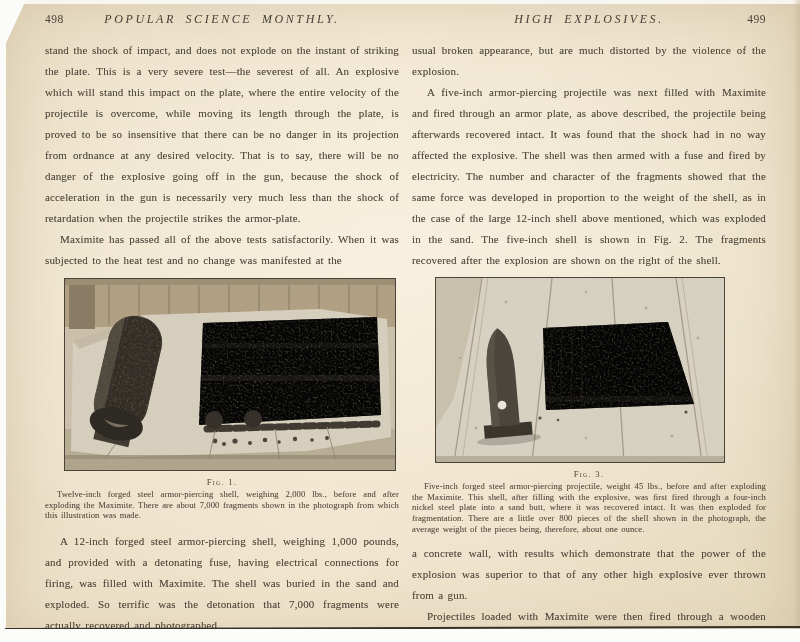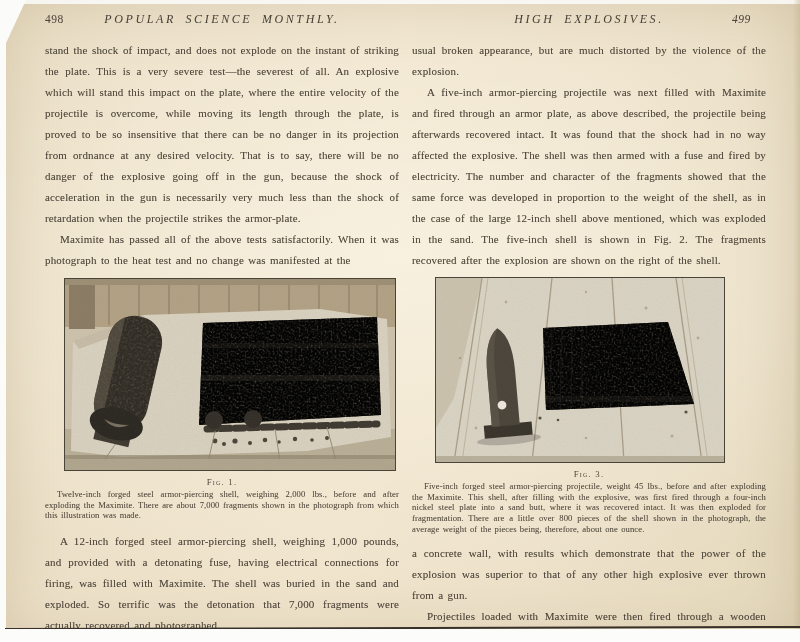--- a/index.html
+++ b/index.html
@@ -21,21 +21,21 @@
     background:linear-gradient(to left,rgba(196,180,146,.5),rgba(0,0,0,0));}
   .bottom-line{position:absolute;left:5px;right:0;top:627px;height:2px;background:#37312a;transform:rotate(-.15deg);}
   .bottom-white{position:absolute;left:0;right:0;bottom:0;height:13px;background:#fcfcfb;}
 
   .page{position:absolute;top:12px;width:354px;}
   .page-left{left:45px;}
   .page-right{left:412px;}
 
   .pghead{display:flex;align-items:baseline;height:17px;margin-bottom:11px;}
   .pgnum{font-size:11.5px;color:#4a423a;width:34px;letter-spacing:.5px;}
-  .pgnum.right{text-align:left;font-style:italic;}
+  .pgnum.right{text-align:right;}
   .runtitle{flex:1;text-align:center;font-style:italic;font-size:12px;letter-spacing:2.6px;
     color:#453e35;word-spacing:4px;}
 
   .body-par{font-size:11px;line-height:21px;text-align:justify;text-justify:inter-word;
     word-spacing:1.4px;letter-spacing:.15px;margin:0;color:#4e463b;
     text-shadow:0 0 .5px rgba(86,74,58,.35);}
   .indent{text-indent:15px;font-family:Liberation Serif, serif;}
 
   .figure{border:1px solid #4a4337;background:#cdc2ac;line-height:0;}
   .fig1{width:330px;height:191px;margin:7px 0 0 19px;}
@@ -53,21 +53,21 @@
 <div class="scan">
 
   <div class="page page-left">
     <div class="pghead">
       <span class="pgnum">498</span>
       <span class="runtitle">POPULAR SCIENCE MONTHLY.</span>
       <span class="pgnum"></span>
     </div>
 
     <p class="body-par">stand the shock of impact, and does not explode on the instant of striking the plate.  This is a very severe test—the severest of all.  An explosive which will stand this impact on the plate, where the entire velocity of the projectile is overcome, while moving its length through the plate, is proved to be so insensitive that there can be no danger in its projection from ordnance at any desired velocity.  That is to say, there will be no danger of the explosive going off in the gun, because the shock of acceleration in the gun is necessarily very much less than the shock of retardation when the projectile strikes the armor-plate.</p>
-    <p class="body-par indent">Maximite has passed all of the above tests satisfactorily.  When it was photograph to the heat test and no change was manifested at the</p>
+    <p class="body-par indent">Maximite has passed all of the above tests satisfactorily.  When it was subjected to the heat test and no change was manifested at the</p>
 
     <div class="figure fig1">
       <svg width="330" height="191" viewBox="0 0 330 191">
         <defs>
           <filter id="sp1" x="-5%" y="-5%" width="110%" height="110%">
             <feTurbulence type="fractalNoise" baseFrequency="0.5" numOctaves="2" seed="11"></feTurbulence>
             <feColorMatrix type="matrix" values="0 0 0 0 0  0 0 0 0 0  0 0 0 0 0  1.3 1.3 1.3 0 -1.05"></feColorMatrix>
           </filter>
           <filter id="gr1" x="0" y="0" width="100%" height="100%">
             <feTurbulence type="fractalNoise" baseFrequency="0.9" numOctaves="2" seed="3"></feTurbulence>

